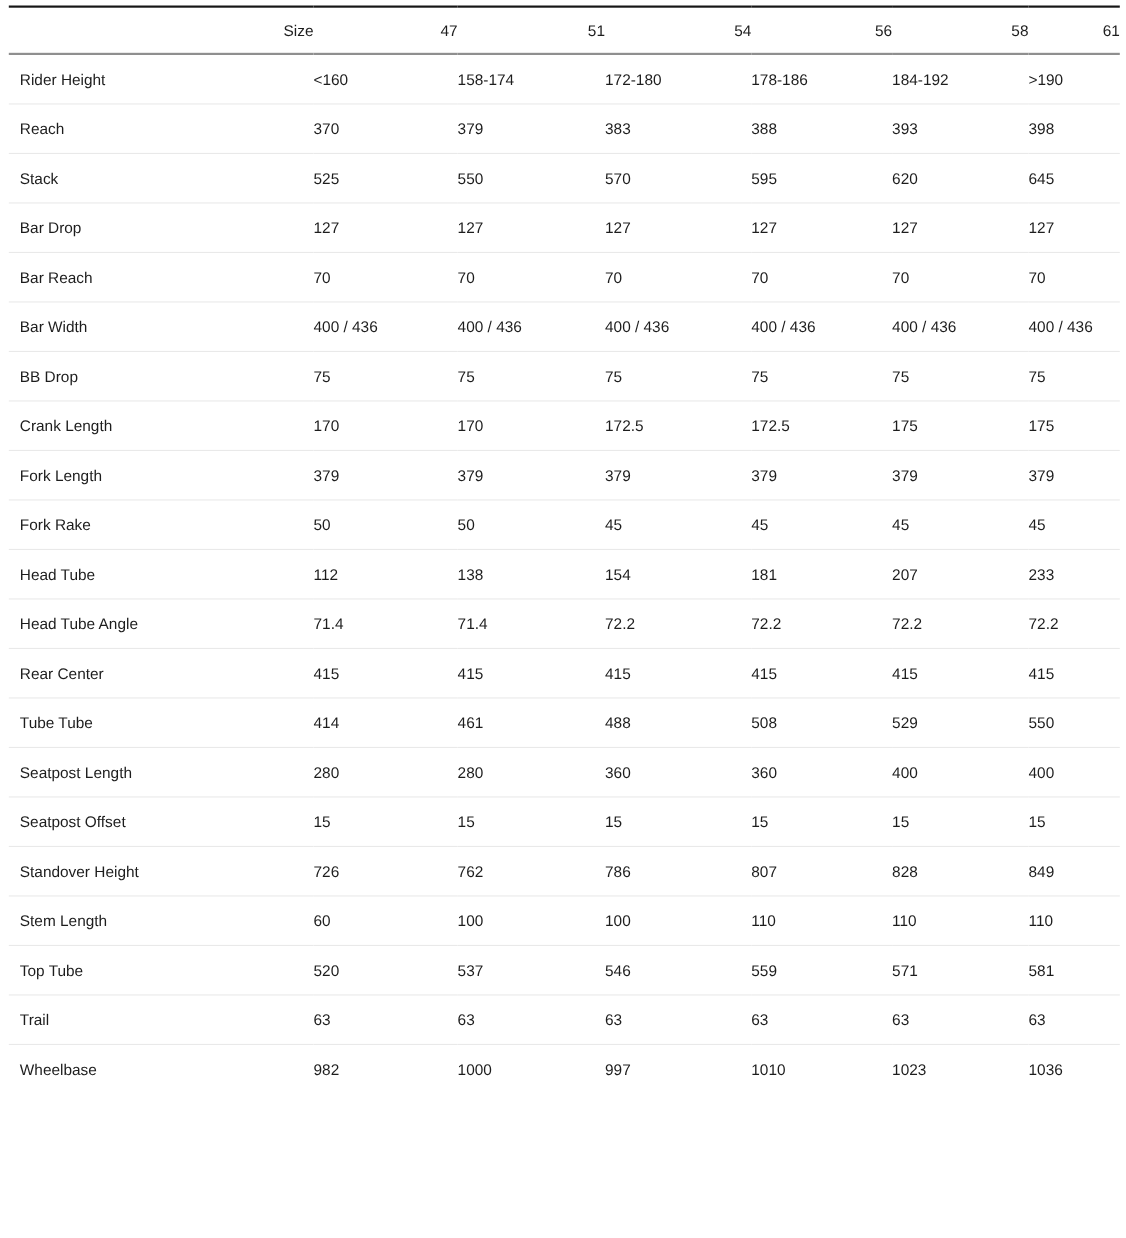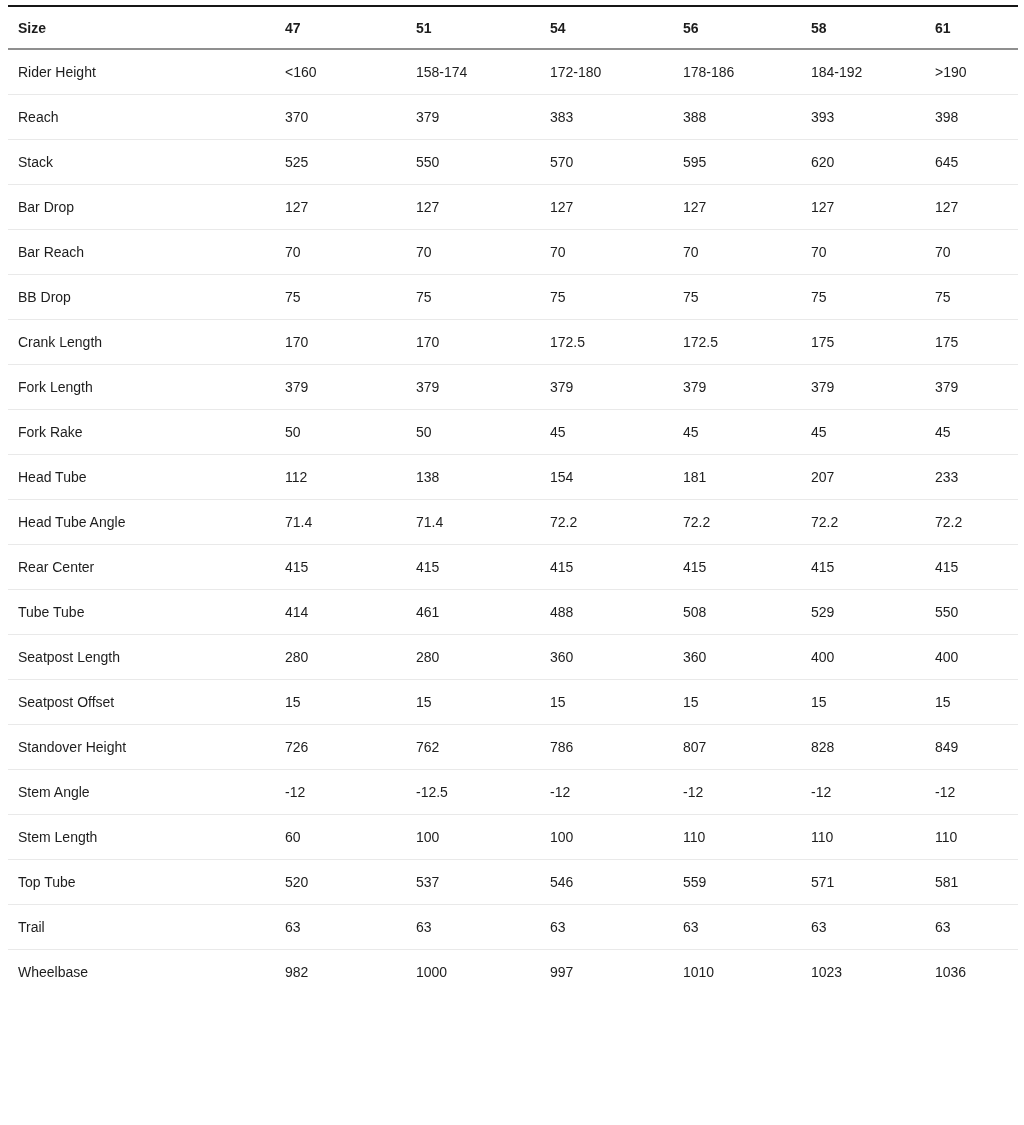--- a/index.html
+++ b/index.html
@@ -28,22 +28,23 @@
     vertical-align:middle;
     font-weight:normal;
     white-space:nowrap;
     overflow:hidden;
   }
   thead tr{
     border-top:2px solid var(--top-border);
     border-bottom:2px solid var(--header-sep);
   }
   thead th{
-    font-weight:bold;
+    font-weight:normal;
     padding:11px 0 10px 0;
+    text-align:right;
   }
   tbody tr{border-bottom:1px solid var(--row-sep);}
   tbody tr:last-child{border-bottom:none;}
   tbody th,tbody td{padding:12px 0;}
   tr > :first-child{padding-left:10px;}
 </style>
 </head>
 <body>
 
 <div class="wrap">
@@ -108,20 +109,29 @@
         <tr>
           <th scope="row">Bar Reach</th>
           <td>70</td>
           <td>70</td>
           <td>70</td>
           <td>70</td>
           <td>70</td>
           <td>70</td>
         </tr>
         <tr>
+          <th scope="row">Bar Width</th>
+          <td>400 / 436</td>
+          <td>400 / 436</td>
+          <td>400 / 436</td>
+          <td>400 / 436</td>
+          <td>400 / 436</td>
+          <td>400 / 436</td>
+        </tr>
+        <tr>
           <th scope="row">BB Drop</th>
           <td>75</td>
           <td>75</td>
           <td>75</td>
           <td>75</td>
           <td>75</td>
           <td>75</td>
         </tr>
         <tr>
           <th scope="row">Crank Length</th>
@@ -207,29 +217,20 @@
         <tr>
           <th scope="row">Standover Height</th>
           <td>726</td>
           <td>762</td>
           <td>786</td>
           <td>807</td>
           <td>828</td>
           <td>849</td>
         </tr>
         <tr>
-          <th scope="row">Stem Angle</th>
-          <td>-12</td>
-          <td>-12.5</td>
-          <td>-12</td>
-          <td>-12</td>
-          <td>-12</td>
-          <td>-12</td>
-        </tr>
-        <tr>
           <th scope="row">Stem Length</th>
           <td>60</td>
           <td>100</td>
           <td>100</td>
           <td>110</td>
           <td>110</td>
           <td>110</td>
         </tr>
         <tr>
           <th scope="row">Top Tube</th>

